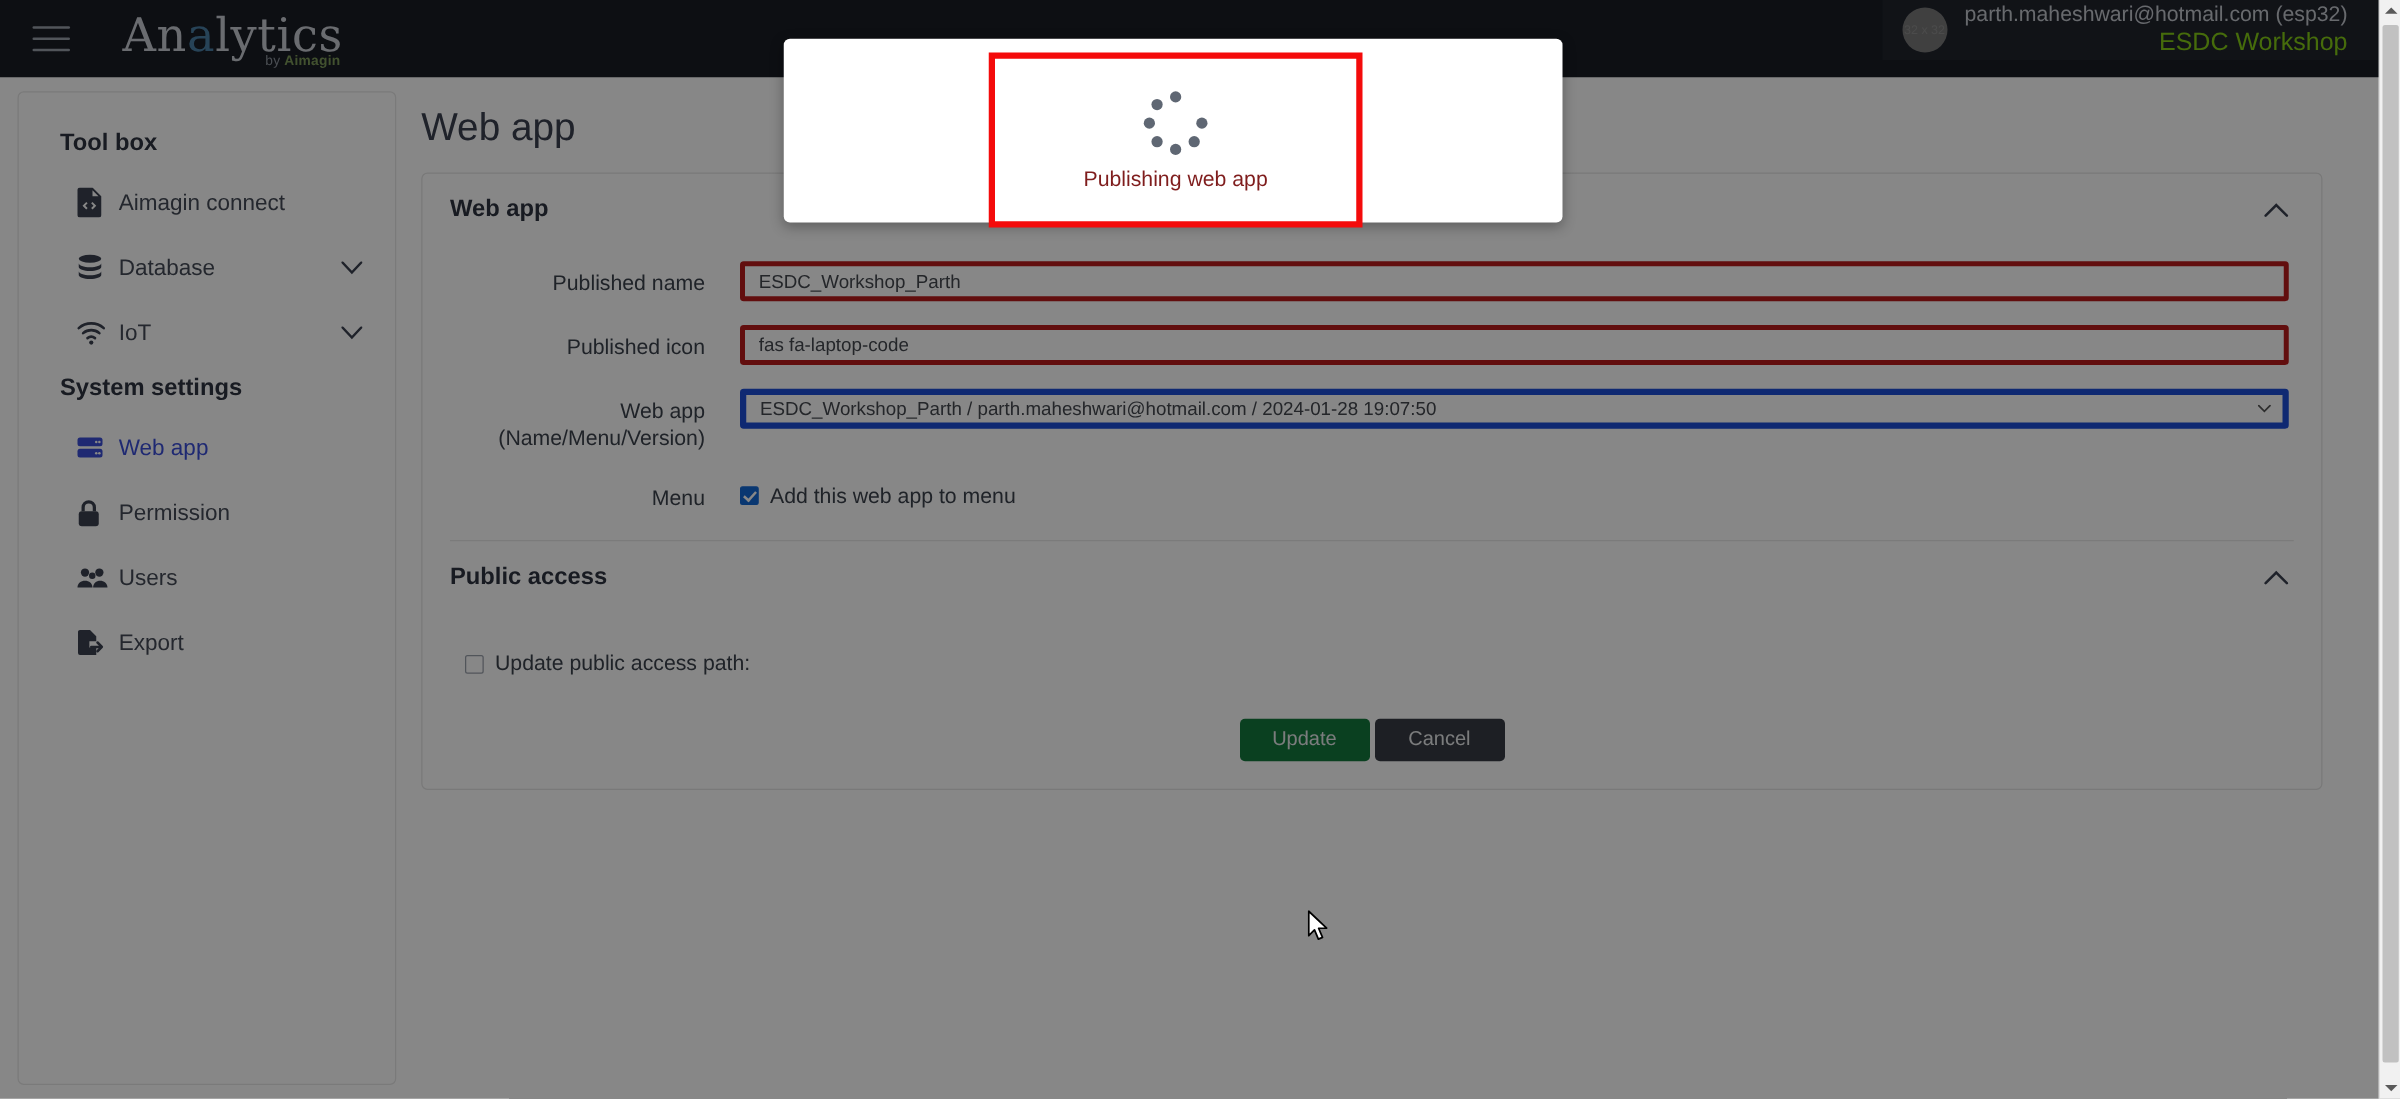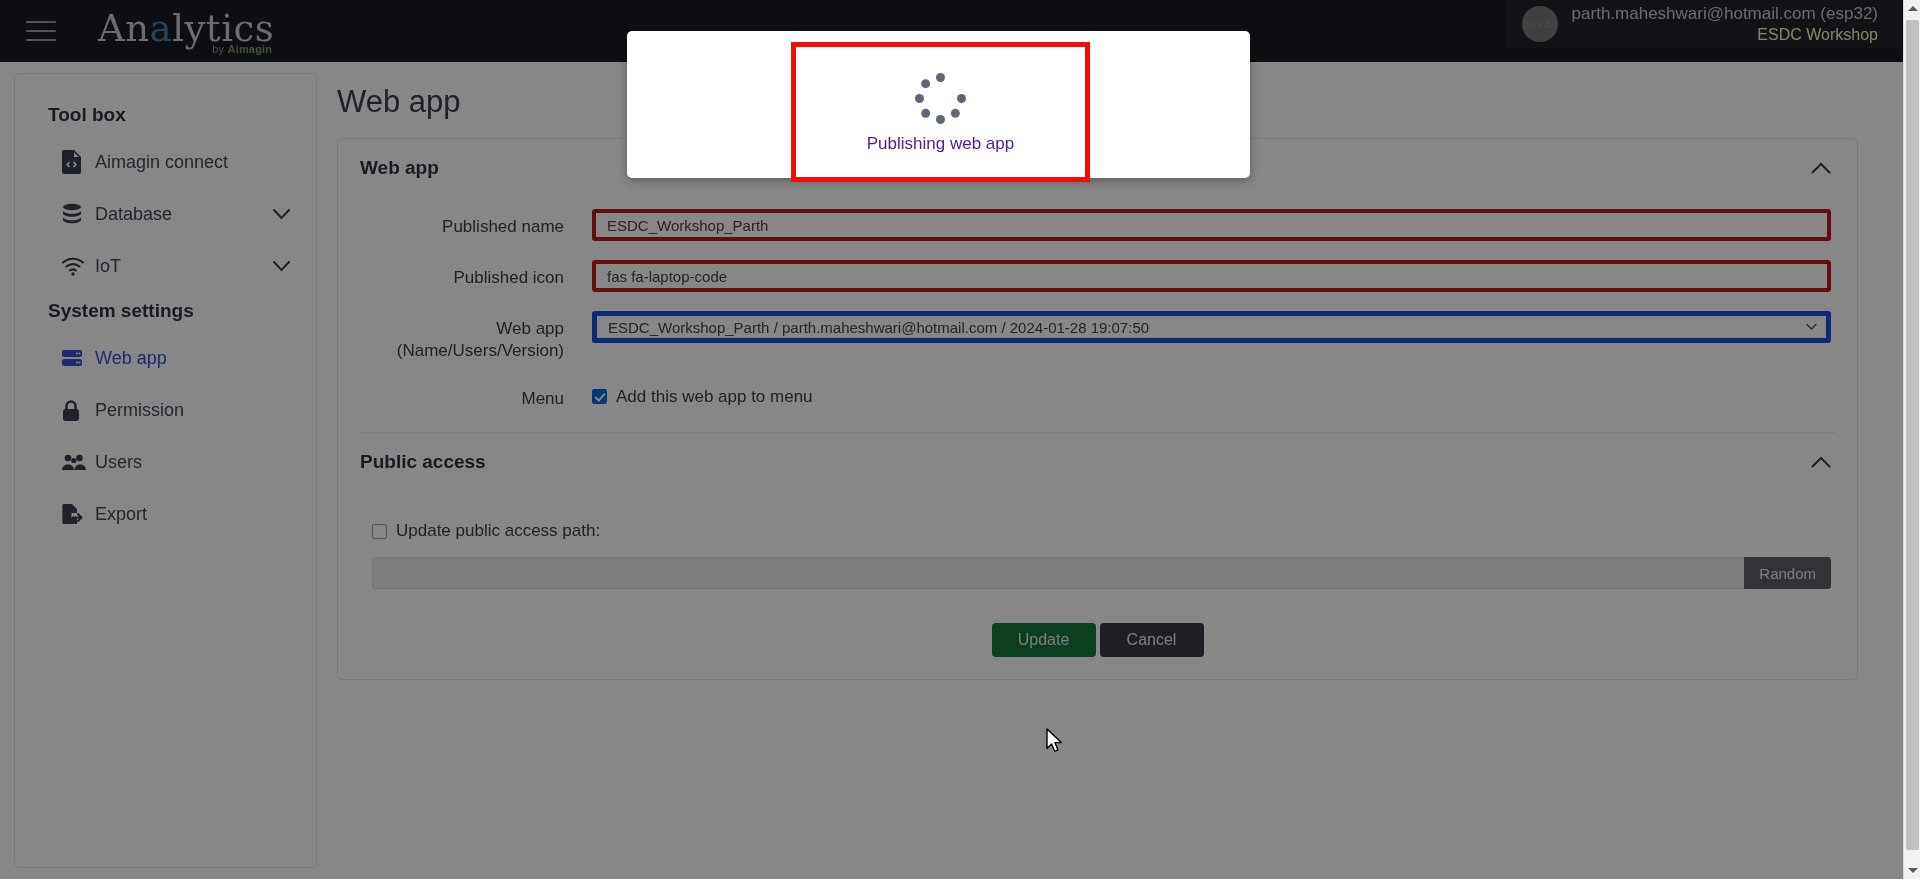--- a/index.html
+++ b/index.html
@@ -46,21 +46,21 @@
     display: flex; align-items: center; padding: 0 24px 0 16px;
   }
   .avatar {
     width: 36px; height: 36px; border-radius: 50%;
     background: #7a7a7a; color: #8e8e8e;
     font-size: 10px; display: flex; align-items: center; justify-content: center;
     flex: none;
   }
   .usertext { margin-left: 14px; text-align: right; line-height: 1.25; }
   .useremail { font-size: 17px; color: #c4c8cf; }
-  .userteam  { font-size: 16px; color: #fef9c3; }
+  .userteam  { font-size: 20px; color: #84cc16; }
 
   
   .content { position: absolute; left: 0; top: 62px; width: 1920px; height: 817px; background: #fff; }
 
   .sidebar {
     position: absolute; left: 14px; top: 11px; width: 303px; height: 795px;
     background: #ffffff; border: 1px solid #e6e6e6; border-radius: 5px;
     padding-top: 22px;
   }
   .side-head {
@@ -196,21 +196,21 @@
   .redbox {
     position: absolute; left: 164px; top: 11px; width: 299px; height: 140px;
     border: 5px solid #f40b0b; background: transparent;
     display: flex; flex-direction: column; align-items: center; justify-content: center;
   }
   .spinner { position: relative; width: 56px; height: 56px; margin-bottom: 8px; }
   .spinner i {
     position: absolute; width: 9px; height: 9px; border-radius: 50%;
     background: #5f6773; left: 50%; top: 50%; margin: -4.5px;
   }
-  .spin-label { font-size: 17px; color: #4c1d95; }
+  .spin-label { font-size: 17px; color: #7f1d1d; }
 
   
   .cursor { position: absolute; left: 1046px; top: 728px; z-index: 70; }
 </style>
 </head>
 <body>
 
 <div id="page">
 
   <div class="topbar">
@@ -351,21 +351,21 @@
           <div class="frow">
             <div class="flabel">Published icon</div>
             <div class="fctl">
               <input class="inp" value="fas fa-laptop-code" style="">
             </div>
           </div>
 
           <div class="frow">
             <div class="flabel">
               <div>Web app</div>
-              <div>(Name/Users/Version)</div>
+              <div>(Name/Menu/Version)</div>
             </div>
             <div class="fctl">
               <div class="sel">
                 <span>ESDC_Workshop_Parth / parth.maheshwari@hotmail.com / 2024-01-28 19:07:50</span>
                 <span class="caret">
                   <svg width="11" height="7" viewBox="0 0 11 7">
                       <path d="M1 1l4.5 4.5L10 1" stroke="currentColor" stroke-width="1.4" fill="none" stroke-linecap="round"></path>
                     </svg>
                 </span>
               </div>
@@ -394,24 +394,20 @@
           </div>
         </div>
 
         <div class="pa-row">
           <div class="chkline">
             <span class="chk"></span>
             <span class="chklabel">Update public access path:</span>
           </div>
         </div>
 
-        <div class="path-row">
-          <input class="path-inp" disabled="" value="" style="">
-          <div class="rand-btn">Random</div>
-        </div>
 
         <div class="actions">
           <div class="btn btn-primary">Update</div>
           <div class="btn btn-secondary">Cancel</div>
         </div>
       </div>
 
     </div>
   </div>
 

